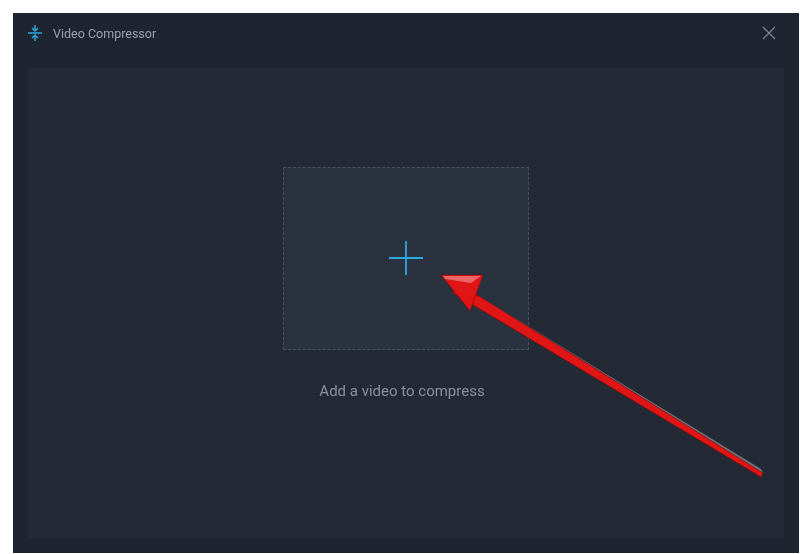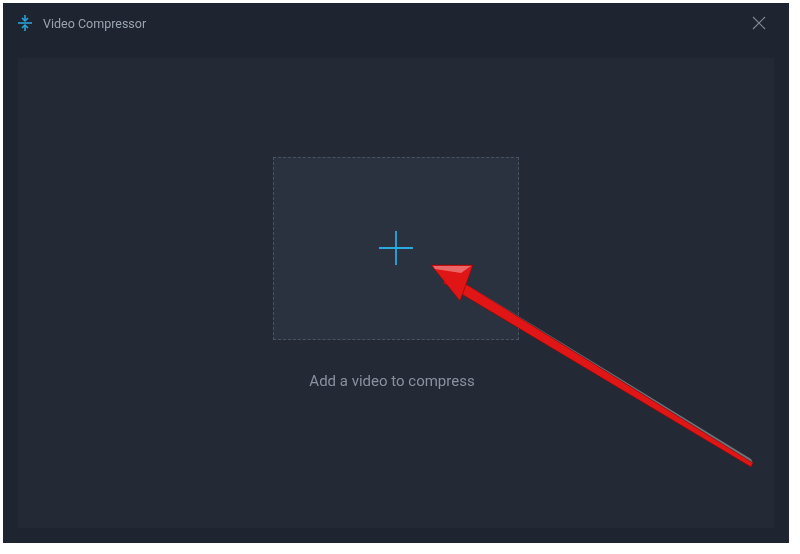--- a/index.html
+++ b/index.html
@@ -10,21 +10,21 @@
     body {
       width: 800px;
       height: 554px;
       background: #fff;
       font-family: -apple-system, BlinkMacSystemFont, "Segoe UI", Roboto, sans-serif;
       overflow: hidden;
     }
     .window {
       width: 786px;
       height: 540px;
-      margin: 3px;
+      margin: 13px;
       background: #1f2530;
       position: relative;
     }
     .titlebar {
       height: 40px;
       display: flex;
       align-items: center;
       justify-content: space-between;
       padding: 0 18px 0 14px;
     }

